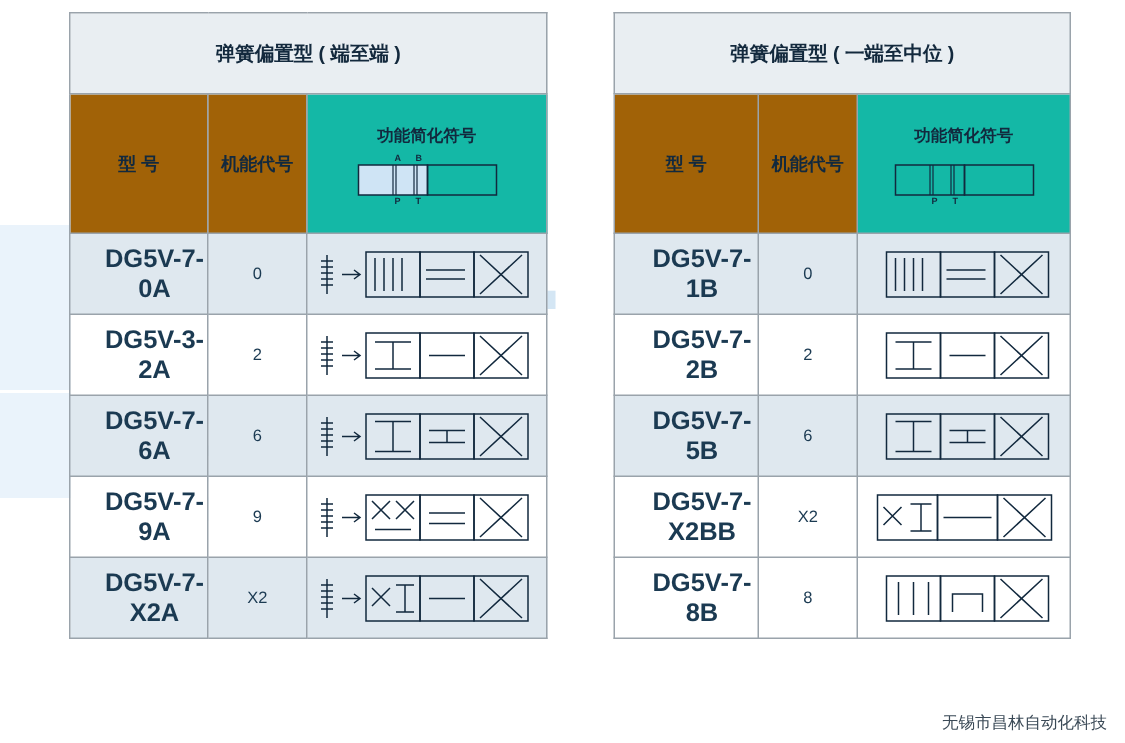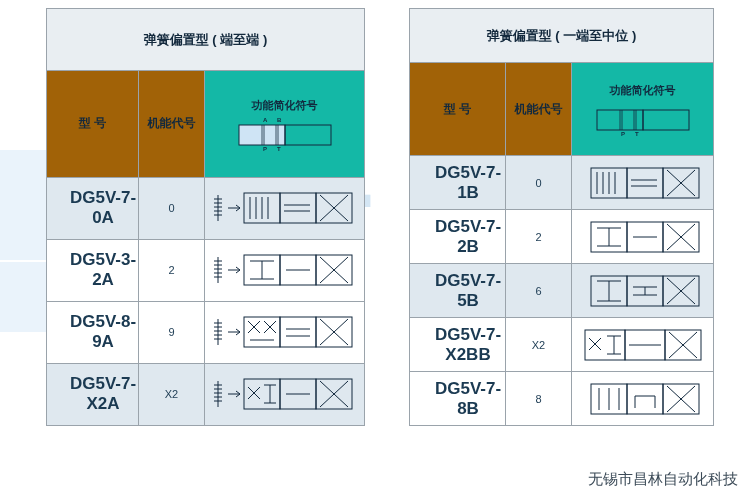--- a/index.html
+++ b/index.html
@@ -75,21 +75,21 @@
   tbody tr{ height:54px; }
   tr.odd td{ background:#dfe8ef; }
   tr.even td{ background:#ffffff; }
   td.symcell{ padding:2px 4px; }
   .sym-wrap{ display:flex; justify-content:center; align-items:center; }
   svg{ display:block; }
 
   .footer{
     position:absolute;
     right:12px;bottom:6px;
-    font-size:15px;
+    font-size:11px;
     color:#3b4a57;
     z-index:3;
   }
   .colA{width:92px;}
   .colB{width:66px;}
   .colC{width:160px;}
   .colD{width:96px;}
   .colE{width:66px;}
   .colF{width:142px;}
 </style>
@@ -173,23 +173,43 @@
                 <rect x="106" y="8" width="36" height="30"></rect>
                 <path d="M40 14 L64 14 M40 32 L64 32 M52 14 L52 32"></path>
                 <path d="M76 23 L100 23"></path>
                 <path d="M110 10 L138 36 M138 10 L110 36"></path>
               </g>
             </svg>
           </div>
         </td>
       </tr>
 
-
-      <tr class="even">
-        <td class="model">DG5V-8-9A</td>
+      <tr class="odd">
+        <td class="model">DG5V-7-6A</td>
+        <td>6</td>
+        <td class="symcell">
+          <div class="sym-wrap">
+            <svg width="150" height="46" viewBox="0 0 150 46">
+              <g stroke="#12293e" stroke-width="1" fill="none">
+                <path d="M8 10 L8 36 M4 14 L12 14 M4 18 L12 18 M4 22 L12 22 M4 26 L12 26 M4 30 L12 30"></path>
+                <path d="M18 23 L30 23 M26 20 L30 23 L26 26"></path>
+                <rect x="34" y="8" width="36" height="30"></rect>
+                <rect x="70" y="8" width="36" height="30"></rect>
+                <rect x="106" y="8" width="36" height="30"></rect>
+                <path d="M40 13 L64 13 M40 33 L64 33 M52 13 L52 33"></path>
+                <path d="M76 19 L100 19 M76 27 L100 27 M88 19 L88 27"></path>
+                <path d="M110 10 L138 36 M138 10 L110 36"></path>
+              </g>
+            </svg>
+          </div>
+        </td>
+      </tr>
+
+      <tr class="even">
+        <td class="model">DG5V-7-9A</td>
         <td>9</td>
         <td class="symcell">
           <div class="sym-wrap">
             <svg width="150" height="46" viewBox="0 0 150 46">
               <g stroke="#12293e" stroke-width="1" fill="none">
                 <path d="M8 10 L8 36 M4 14 L12 14 M4 18 L12 18 M4 22 L12 22 M4 26 L12 26 M4 30 L12 30"></path>
                 <path d="M18 23 L30 23 M26 20 L30 23 L26 26"></path>
                 <rect x="34" y="8" width="36" height="30"></rect>
                 <rect x="70" y="8" width="36" height="30"></rect>
                 <rect x="106" y="8" width="36" height="30"></rect>

